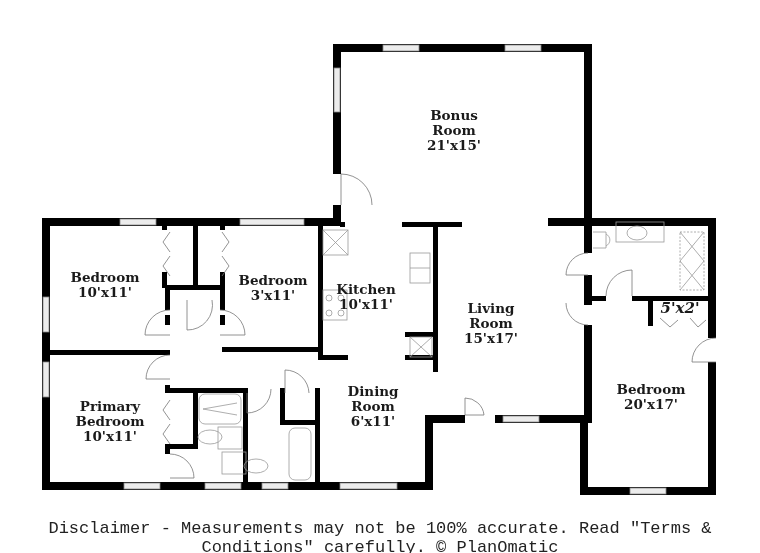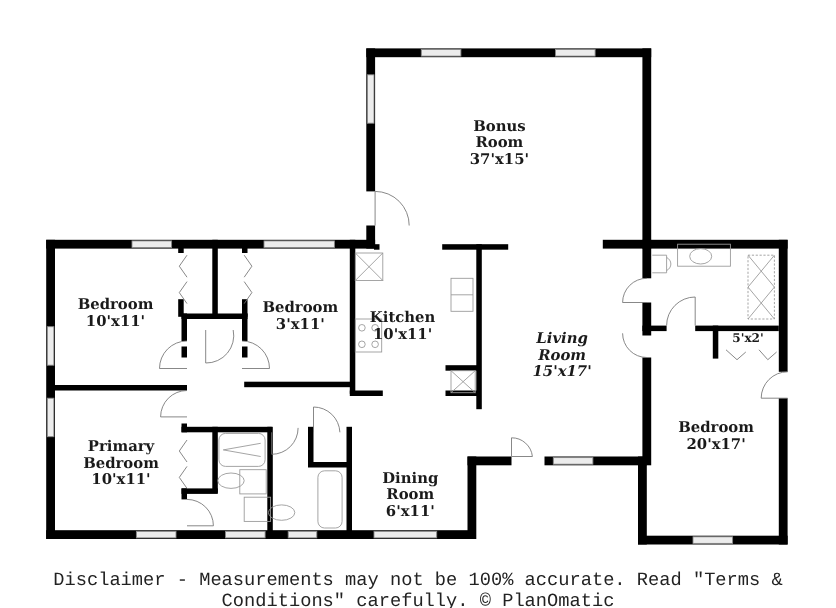--- a/index.html
+++ b/index.html
@@ -1,20 +1,20 @@
 <!DOCTYPE html>
 <html><head>
 <meta charset="utf-8">
 <style>
   html, body { margin:0; padding:0; background:#ffffff; }
   body { width:760px; height:553px; position:relative; overflow:hidden; font-family:"DejaVu Serif", serif; }
   #plan { position:absolute; left:0; top:0; width:760px; height:553px; }
   .room-label { position:absolute; text-align:center; font-family:"DejaVu Serif", "Liberation Serif", serif; font-weight:bold; color:#1a1a1a; font-size:13.5px; line-height:15px; transform:translateX(-50%); white-space:nowrap; }
   .room-label .dim { font-weight:bold; }
-  .small-label { font-size:11px; line-height:10px; }
+  .small-label { font-size:15px; line-height:10px;font-style:italic; }
   .disclaimer { position:absolute; left:0; width:760px; top:519px; text-align:center; font-family:Liberation Mono, monospace; font-size:17px; color:#222; }
 </style>
 </head>
 <body>
 
 <svg id="plan" viewBox="0 0 760 553" xmlns="http://www.w3.org/2000/svg">
   <g fill="#000">
 
     <rect x="333" y="44" width="259" height="8"></rect>
     <rect x="333" y="44" width="8" height="130"></rect>
@@ -137,51 +137,51 @@
     <path d="M170 232 L163 242 L170 252 M170 256 L163 266 L170 276"></path>
     <path d="M222 232 L229 242 L222 252 M222 256 L229 266 L222 276"></path>
     <path d="M170 400 L163 410 L170 420 M170 424 L163 434 L170 444"></path>
     <path d="M660 318 L670 327 L678 320 M690 318 L698 327 L706 320"></path>
   </g>
 </svg>
 
 <div class="room-label" style="left:454px;top:108px;">
   <div>Bonus</div>
   <div>Room</div>
-  <div class="dim">37'x15'</div>
+  <div class="dim">21'x15'</div>
 </div>
 
 <div class="room-label" style="left:105px;top:270px;">
   <div>Bedroom</div>
   <div class="dim">10'x11'</div>
 </div>
 
 <div class="room-label" style="left:273px;top:273px;">
   <div>Bedroom</div>
   <div class="dim">3'x11'</div>
 </div>
 
 <div class="room-label" style="left:366px;top:282px;">
   <div>Kitchen</div>
   <div class="dim">10'x11'</div>
 </div>
 
-<div class="room-label" style="left:511px;top:301px;font-style:italic;">
+<div class="room-label" style="left:491px;top:301px;">
   <div>Living</div>
   <div>Room</div>
   <div class="dim">15'x17'</div>
 </div>
 
 <div class="room-label" style="left:110px;top:399px;">
   <div>Primary</div>
   <div>Bedroom</div>
   <div class="dim">10'x11'</div>
 </div>
 
-<div class="room-label" style="left:373px;top:428px;">
+<div class="room-label" style="left:373px;top:384px;">
   <div>Dining</div>
   <div>Room</div>
   <div class="dim">6'x11'</div>
 </div>
 
 <div class="room-label" style="left:651px;top:382px;">
   <div>Bedroom</div>
   <div class="dim">20'x17'</div>
 </div>
 

